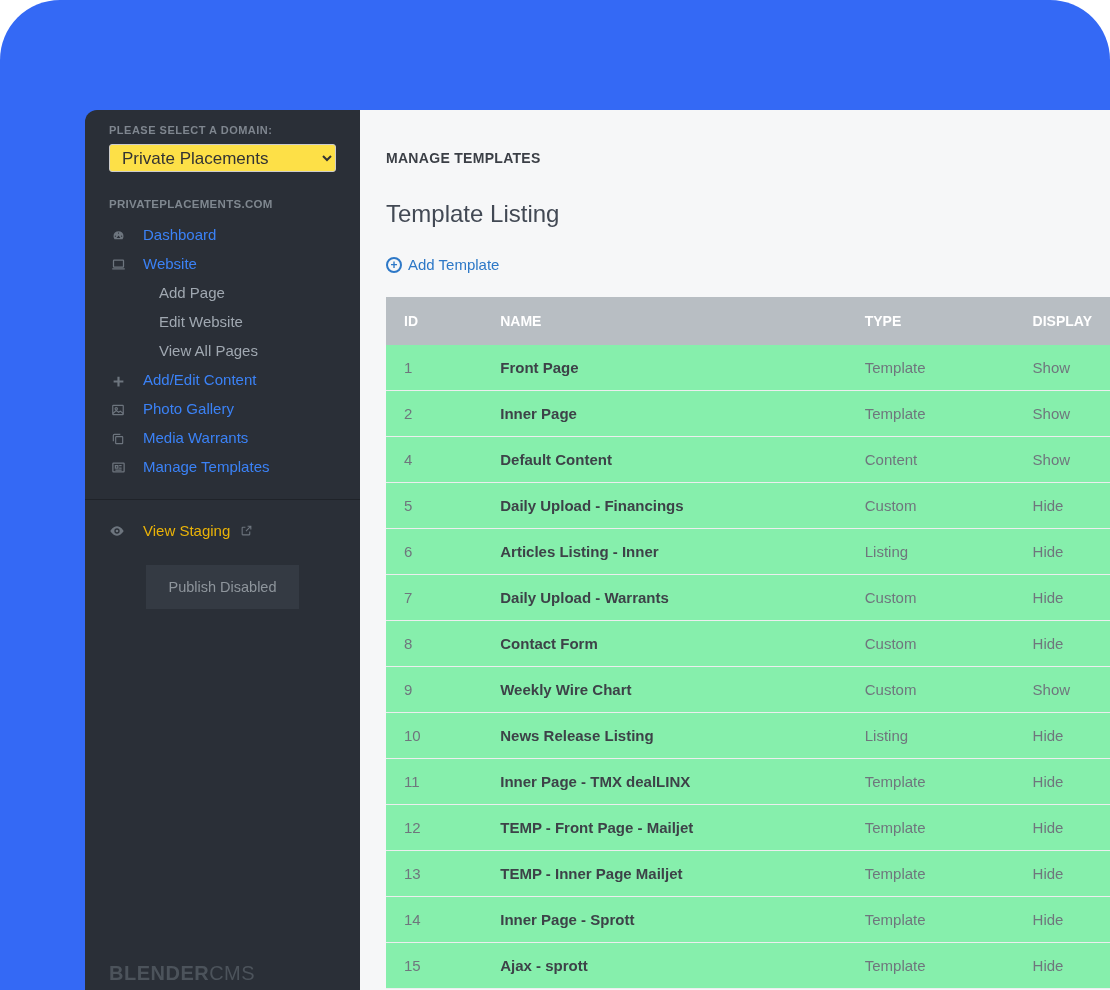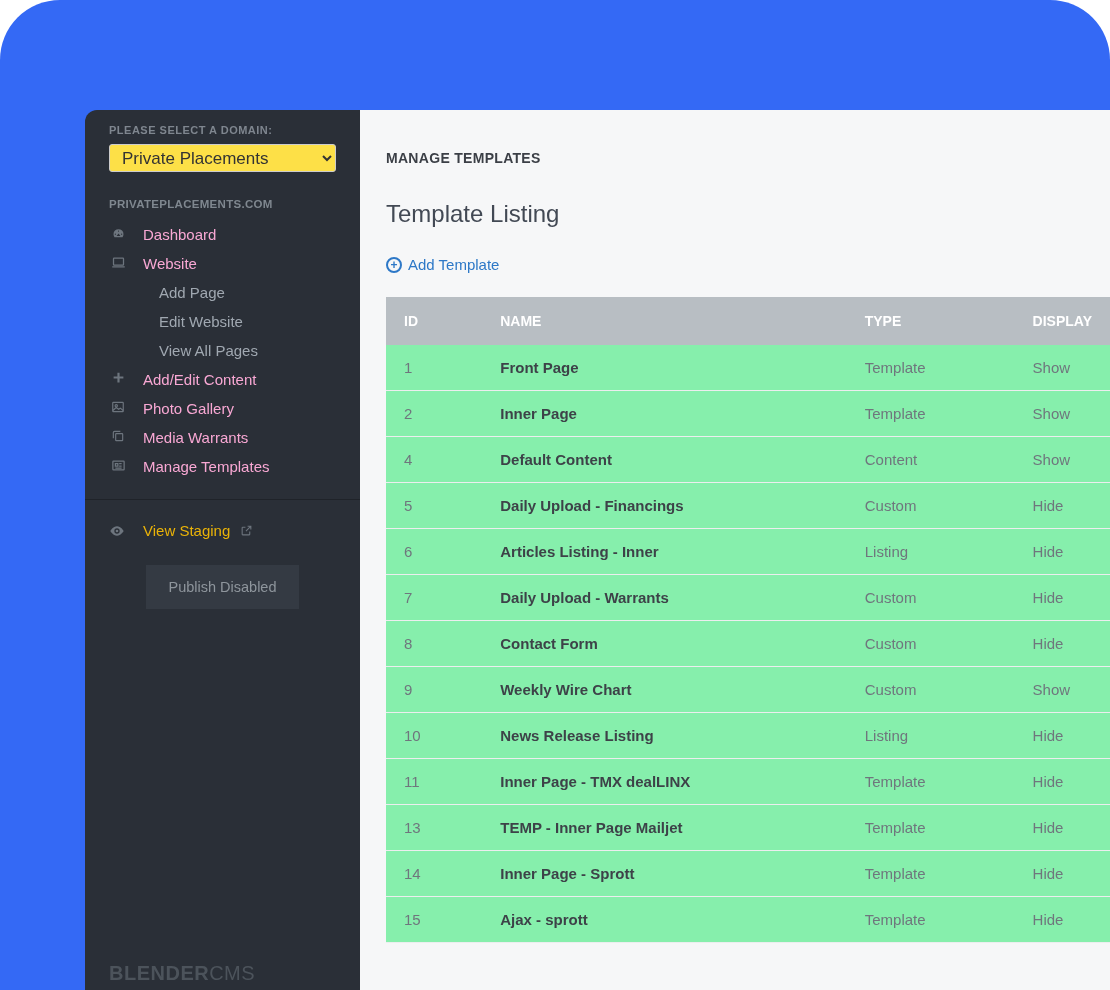--- a/index.html
+++ b/index.html
@@ -54,24 +54,24 @@
   }
   .sb-domain {
     font-size: 11.5px;
     font-weight: 700;
     color: #7f878f;
     padding: 8px 24px 10px 24px;
     letter-spacing: 0.3px;
   }
   .sb-item {
     display: flex;
-    align-items: flex-start;
+    align-items: flex-end;
     padding: 6px 24px;
     font-size: 15px;
-    color: #f9a8d4;
+    color: #3b82f6;
     cursor: pointer;
   }
   .sb-item .icon {
     width: 18px;
     display: inline-flex;
     justify-content: center;
     margin-right: 16px;
     color: #6d757e;
   }
   .sb-sub {
@@ -344,20 +344,26 @@
               <td>Listing</td>
               <td>Hide</td>
             </tr>
             <tr>
               <td>11</td>
               <td class="name">Inner Page - TMX dealLINX</td>
               <td>Template</td>
               <td>Hide</td>
             </tr>
             <tr>
+              <td>12</td>
+              <td class="name">TEMP - Front Page - Mailjet</td>
+              <td>Template</td>
+              <td>Hide</td>
+            </tr>
+            <tr>
               <td>13</td>
               <td class="name">TEMP - Inner Page Mailjet</td>
               <td>Template</td>
               <td>Hide</td>
             </tr>
             <tr>
               <td>14</td>
               <td class="name">Inner Page - Sprott</td>
               <td>Template</td>
               <td>Hide</td>

